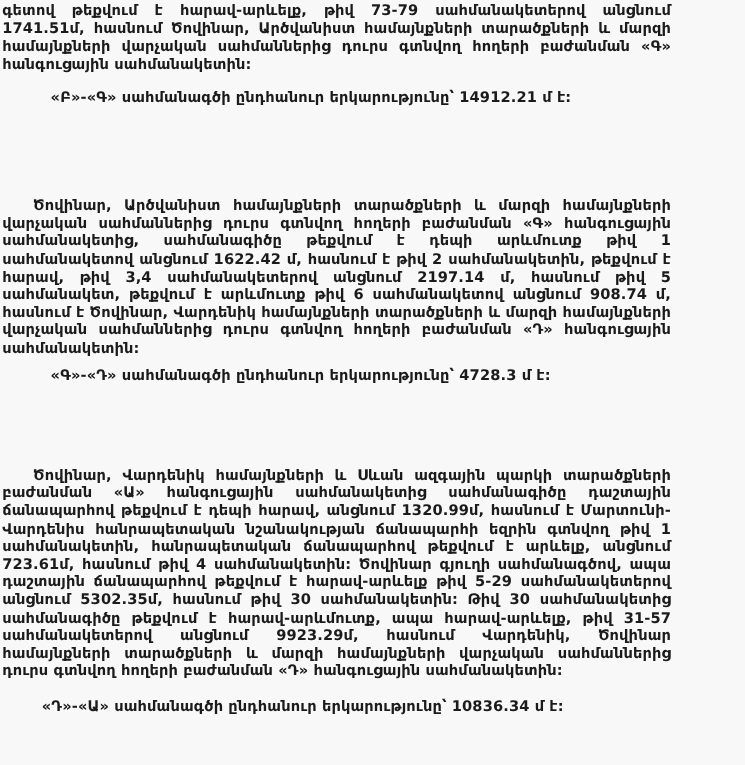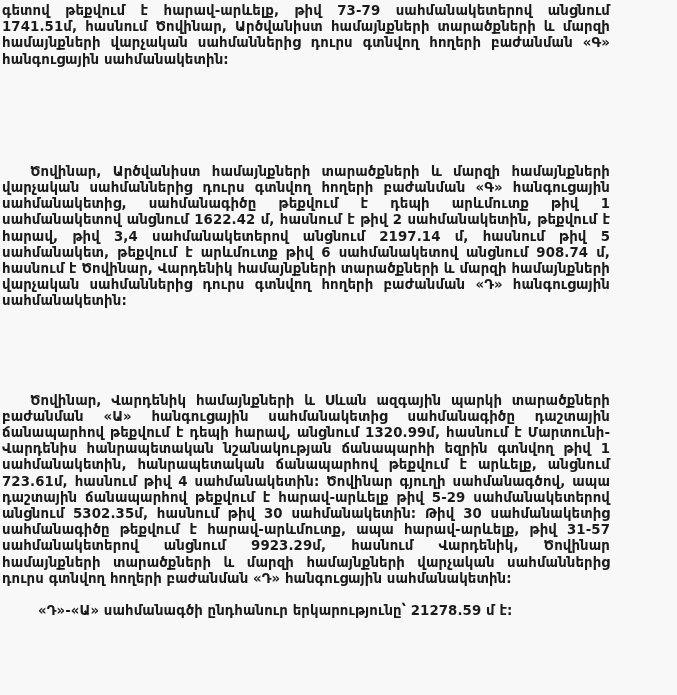--- a/index.html
+++ b/index.html
@@ -57,35 +57,37 @@
 </style>
 </head>
 <body style="background: rgb(248, 248, 248);">
 
 <div class="page" style="color: rgb(27, 27, 27);">
 
   <p class="para">գետով թեքվում է հարավ-արևելք, թիվ 73-79 սահմանակետերով անցնում 1741.51մ, հասնում Ծովինար, Արծվանիստ համայնքների տարածքների և մարզի համայնքների վարչական սահմաններից դուրս գտնվող հողերի բաժանման «Գ» հանգուցային սահմանակետին:</p>
 
   <div class="gap-sm"></div>
 
+  <p class="summary-line">«Բ»-«Գ»  սահմանագծի ընդհանուր երկարությունը՝  14912.21 մ է:</p>
 
   <div class="gap-lg"></div>
 
 
   <div class="gap-xl"></div>
 
   <p class="para indent">Ծովինար, Արծվանիստ համայնքների տարածքների և մարզի համայնքների վարչական սահմաններից դուրս գտնվող հողերի  բաժանման «Գ»  հանգուցային սահմանակետից, սահմանագիծը թեքվում է դեպի արևմուտք թիվ 1 սահմանակետով անցնում 1622.42 մ, հասնում է թիվ 2 սահմանակետին, թեքվում է հարավ, թիվ 3,4 սահմանակետերով անցնում 2197.14 մ, հասնում թիվ 5 սահմանակետ, թեքվում է արևմուտք թիվ 6 սահմանակետով անցնում  908.74 մ, հասնում է Ծովինար, Վարդենիկ համայնքների տարածքների և մարզի համայնքների վարչական սահմաններից դուրս գտնվող հողերի  բաժանման «Դ» հանգուցային սահմանակետին:</p>
 
   <div class="gap-xs"></div>
 
+  <p class="summary-line">«Գ»-«Դ»  սահմանագծի ընդհանուր երկարությունը՝  4728.3  մ է:</p>
 
   <div class="gap-md"></div>
 
 
   <div class="gap-p3"></div>
 
   <p class="para indent">Ծովինար, Վարդենիկ համայնքների և Սևան ազգային պարկի տարածքների բաժանման «Ա» հանգուցային սահմանակետից սահմանագիծը դաշտային ճանապարհով թեքվում է դեպի հարավ, անցնում 1320.99մ, հասնում է Մարտունի-Վարդենիս հանրապետական նշանակության ճանապարհի եզրին գտնվող թիվ 1 սահմանակետին, հանրապետական ճանապարհով թեքվում է արևելք, անցնում 723.61մ, հասնում թիվ 4 սահմանակետին: Ծովինար գյուղի սահմանագծով, ապա դաշտային ճանապարհով թեքվում է հարավ-արևելք թիվ 5-29 սահմանակետերով անցնում 5302.35մ, հասնում թիվ 30 սահմանակետին: Թիվ 30 սահմանակետից սահմանագիծը թեքվում է հարավ-արևմուտք, ապա հարավ-արևելք, թիվ 31-57 սահմանակետերով անցնում 9923.29մ, հասնում Վարդենիկ, Ծովինար համայնքների տարածքների և մարզի համայնքների վարչական սահմաններից դուրս գտնվող հողերի բաժանման «Դ» հանգուցային սահմանակետին:</p>
 
   <div class="gap-end"></div>
 
-  <p class="summary-line narrow">«Դ»-«Ա»  սահմանագծի ընդհանուր երկարությունը՝  21278.59  մ է:</p>
+  <p class="summary-line narrow">«Դ»-«Ա»  սահմանագծի ընդհանուր երկարությունը՝  10836.34  մ է:</p>
 
 </div>
 
 </body></html>

